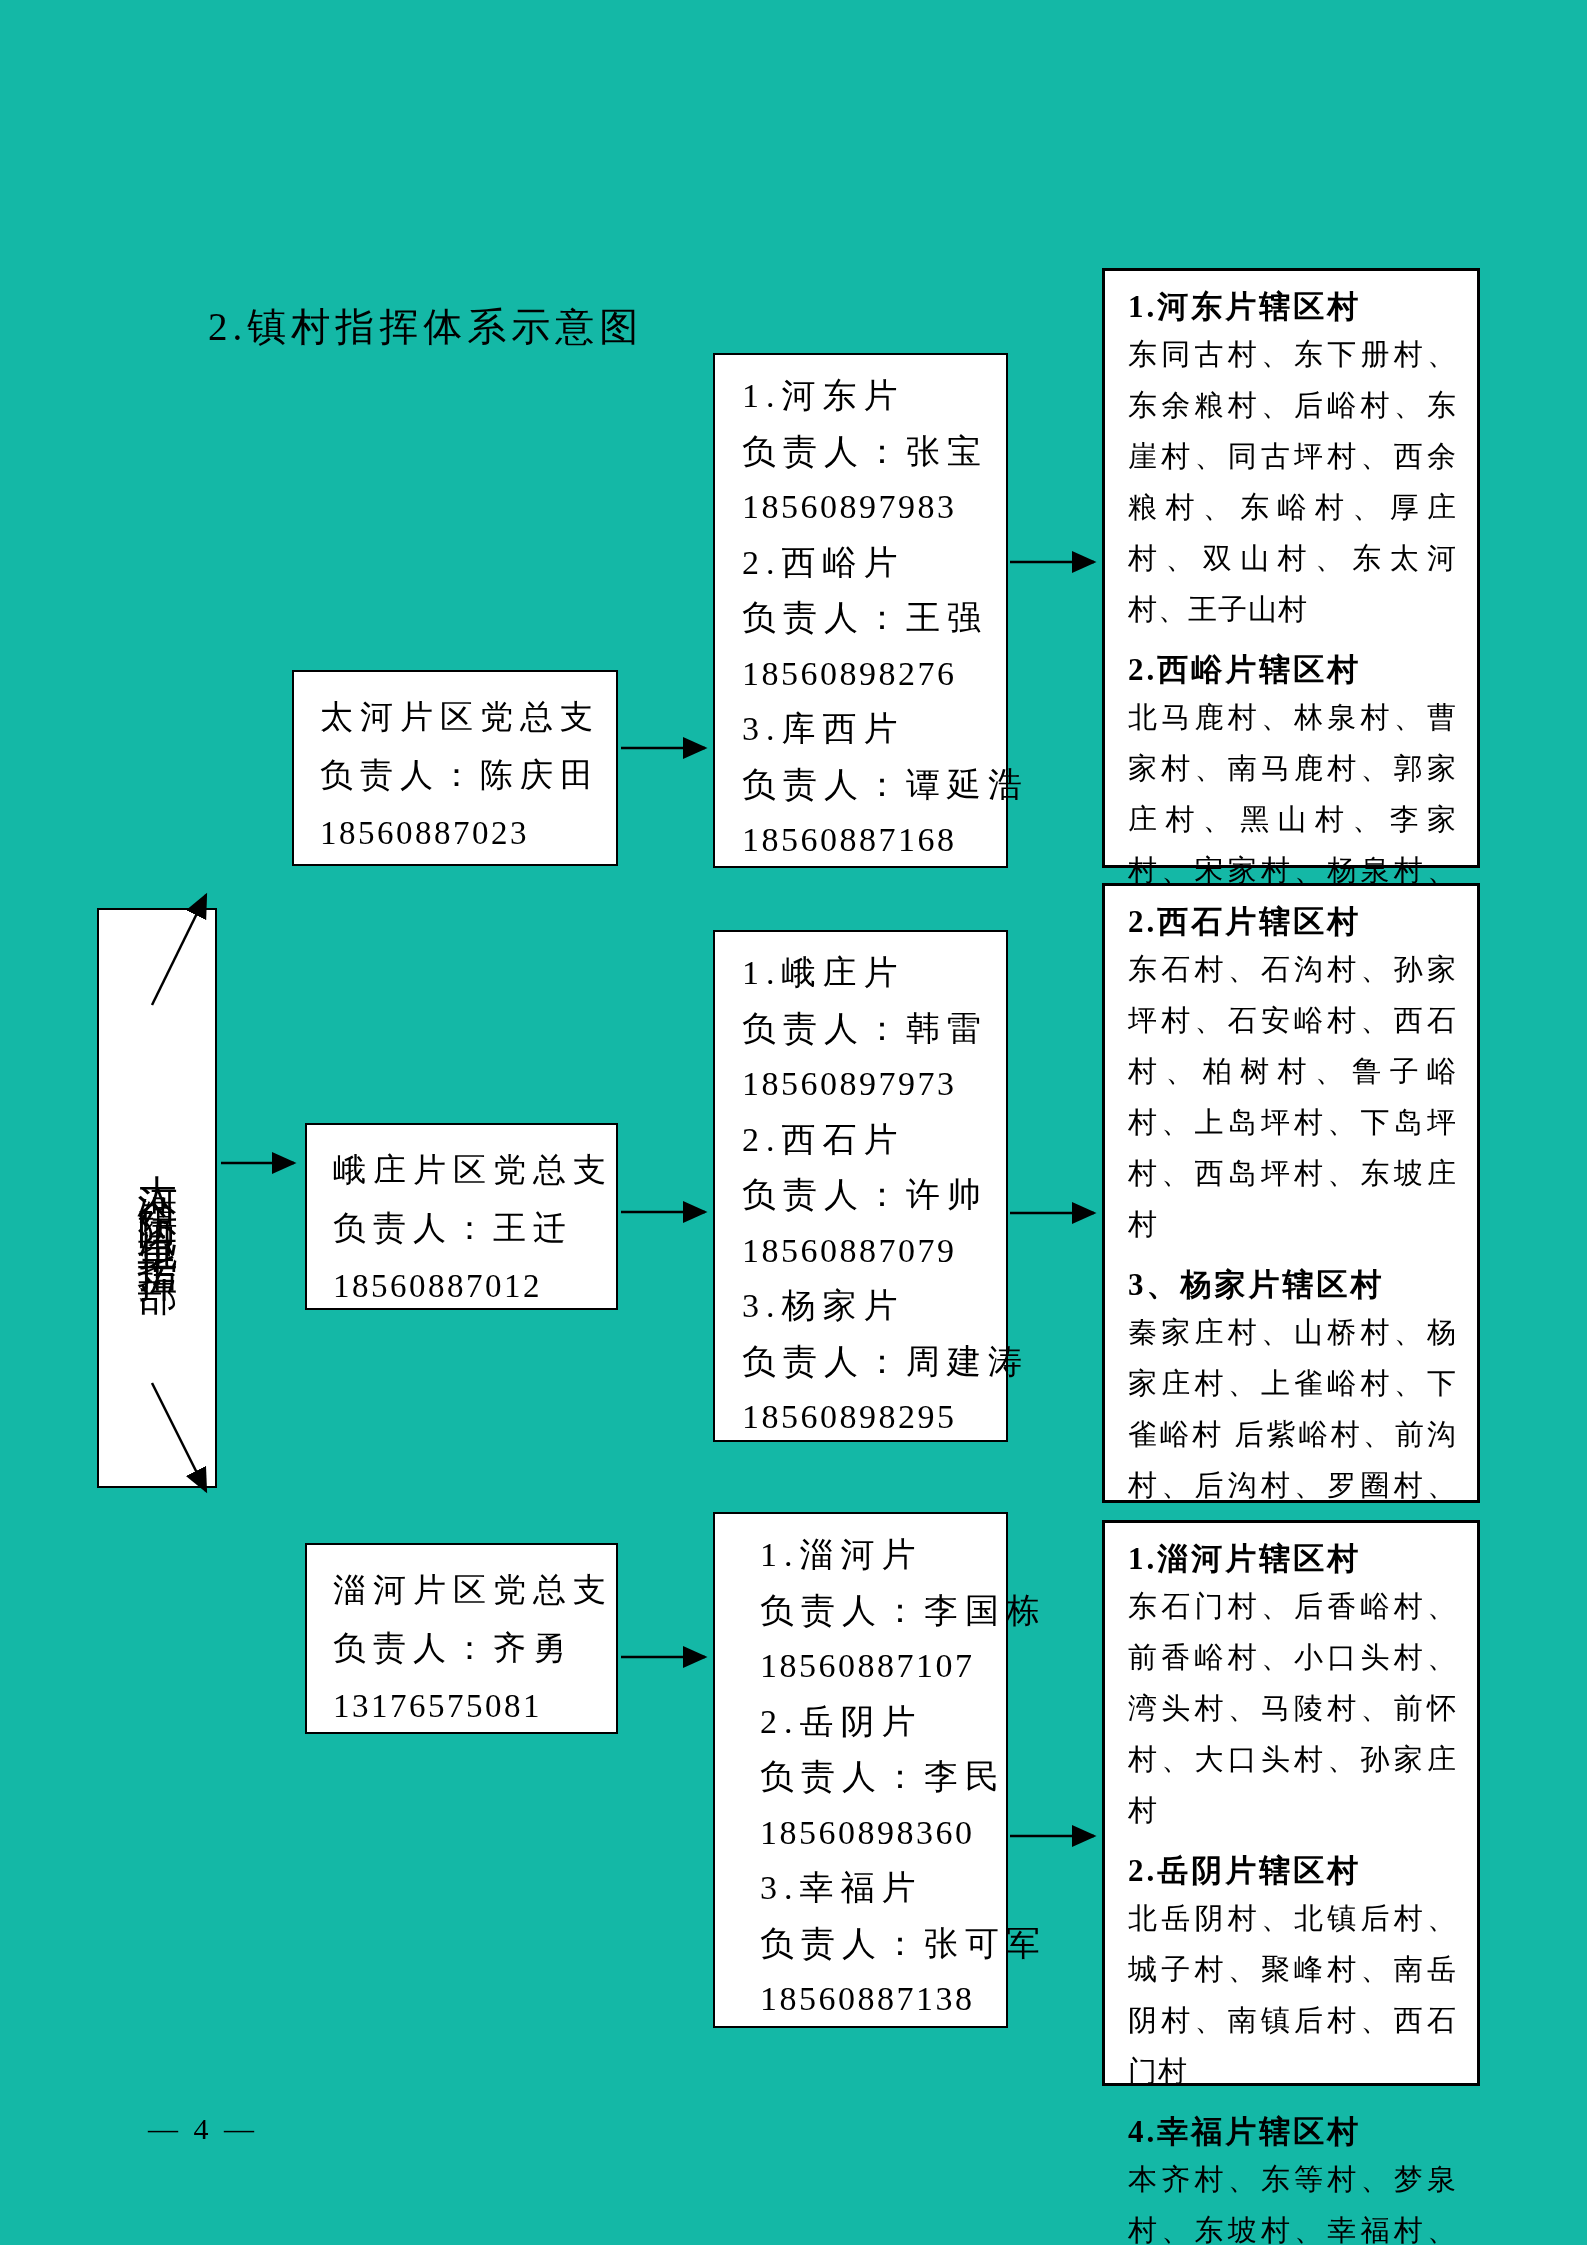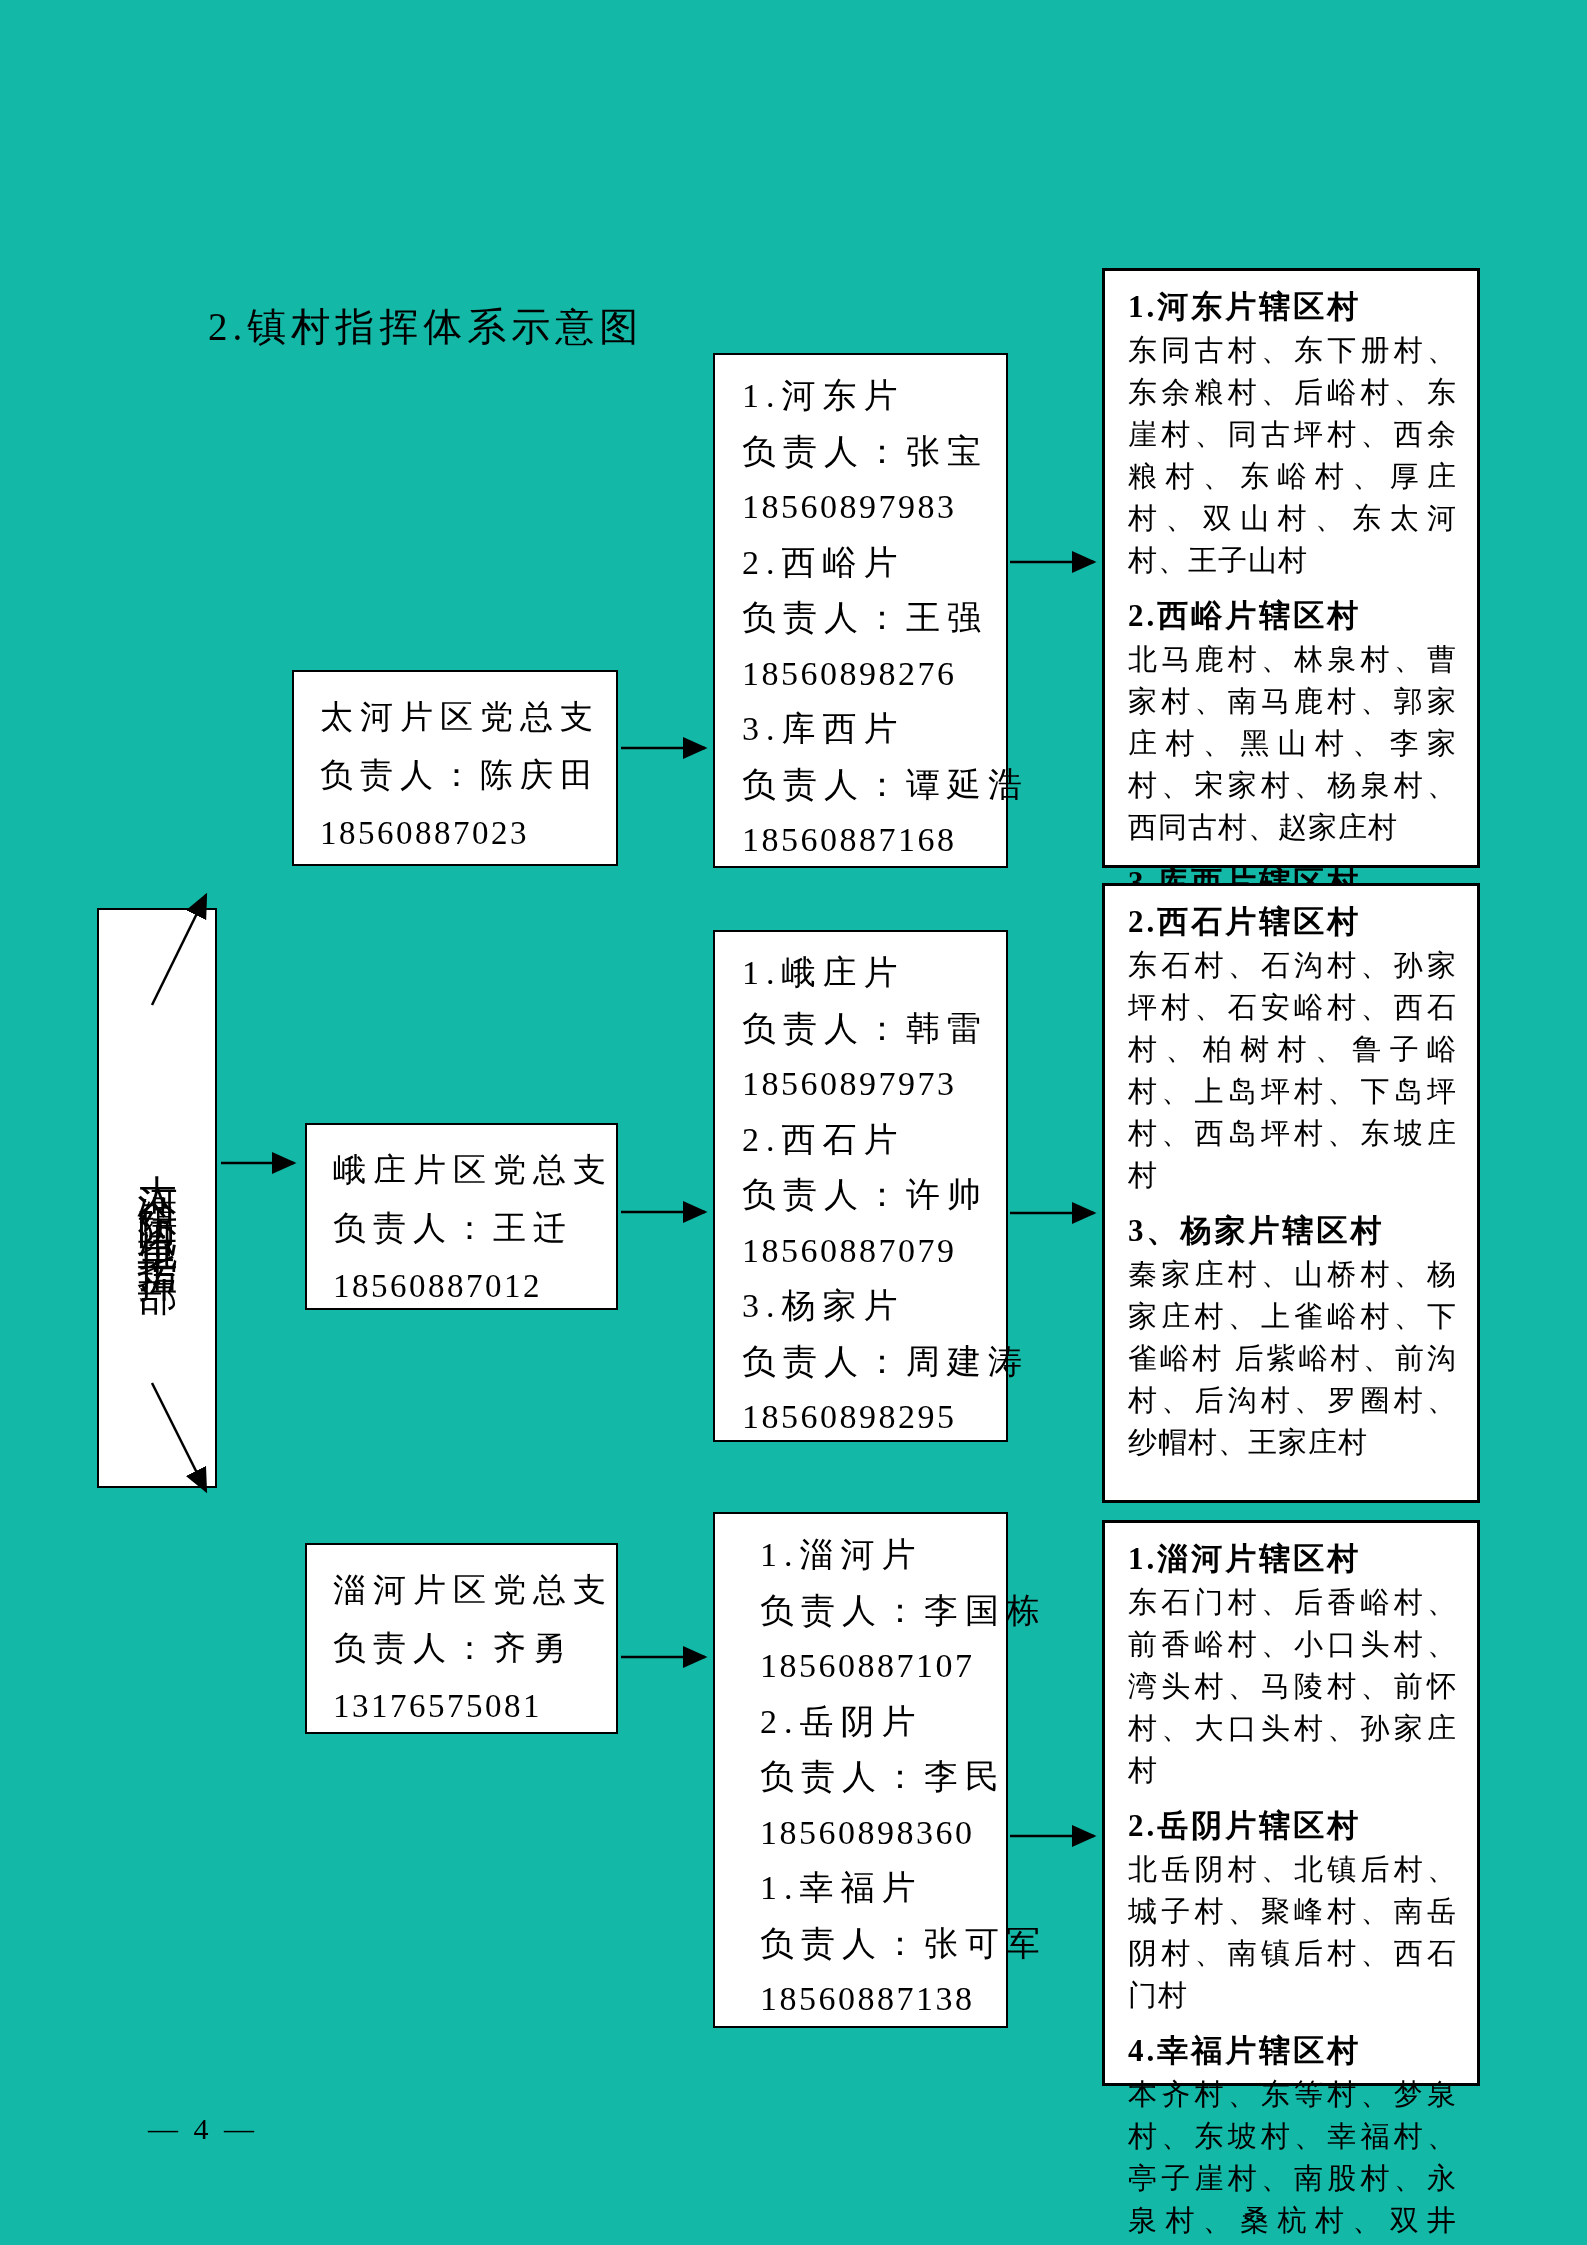--- a/index.html
+++ b/index.html
@@ -33,21 +33,21 @@
   .p-a{left:713px;top:353px;width:295px;height:515px;}
   .p-b{left:713px;top:930px;width:295px;height:512px;}
   .p-c{left:713px;top:1512px;width:295px;height:516px;padding-left:45px;}
   
   .villages-box{border-width:3px;padding:14px 20px 0 23px;}
   .v-a{left:1102px;top:268px;width:378px;height:600px;}
   .v-b{left:1102px;top:883px;width:378px;height:620px;}
   .v-c{left:1102px;top:1520px;width:378px;height:566px;}
   .vsec{margin-bottom:13px;}
   .vhead{font-size:31px;font-weight:bold;line-height:44px;letter-spacing:3px;white-space:nowrap;}
-  .vbody{font-size:29px;line-height:42px;text-align:justify;letter-spacing:1px;}
+  .vbody{font-size:29px;line-height:51px;text-align:justify;letter-spacing:1px;}
   
   .arrows{position:absolute;left:0;top:0;pointer-events:none;}
   .page-number{
     position:absolute;left:148px;top:2112px;font-size:30px;letter-spacing:4px;white-space:nowrap;
   }
 </style>
 </head>
 <body>
 
 <div class="page">
@@ -126,21 +126,21 @@
     <div class="ln num">13176575081</div>
   </div>
 
   <div class="box pieces-box p-c">
     <div class="ln cn">1.淄河片</div>
     <div class="ln cn">负责人：李国栋</div>
     <div class="ln num">18560887107</div>
     <div class="ln cn">2.岳阴片</div>
     <div class="ln cn">负责人：李民</div>
     <div class="ln num">18560898360</div>
-    <div class="ln cn">1.幸福片</div>
+    <div class="ln cn">3.幸福片</div>
     <div class="ln cn">负责人：张可军</div>
     <div class="ln num">18560887138</div>
   </div>
 
   <div class="box villages-box v-c">
     <div class="vsec">
       <div class="vhead">1.淄河片辖区村</div>
       <div class="vbody">东石门村、后香峪村、前香峪村、小口头村、湾头村、马陵村、前怀村、大口头村、孙家庄村</div>
     </div>
     <div class="vsec">

